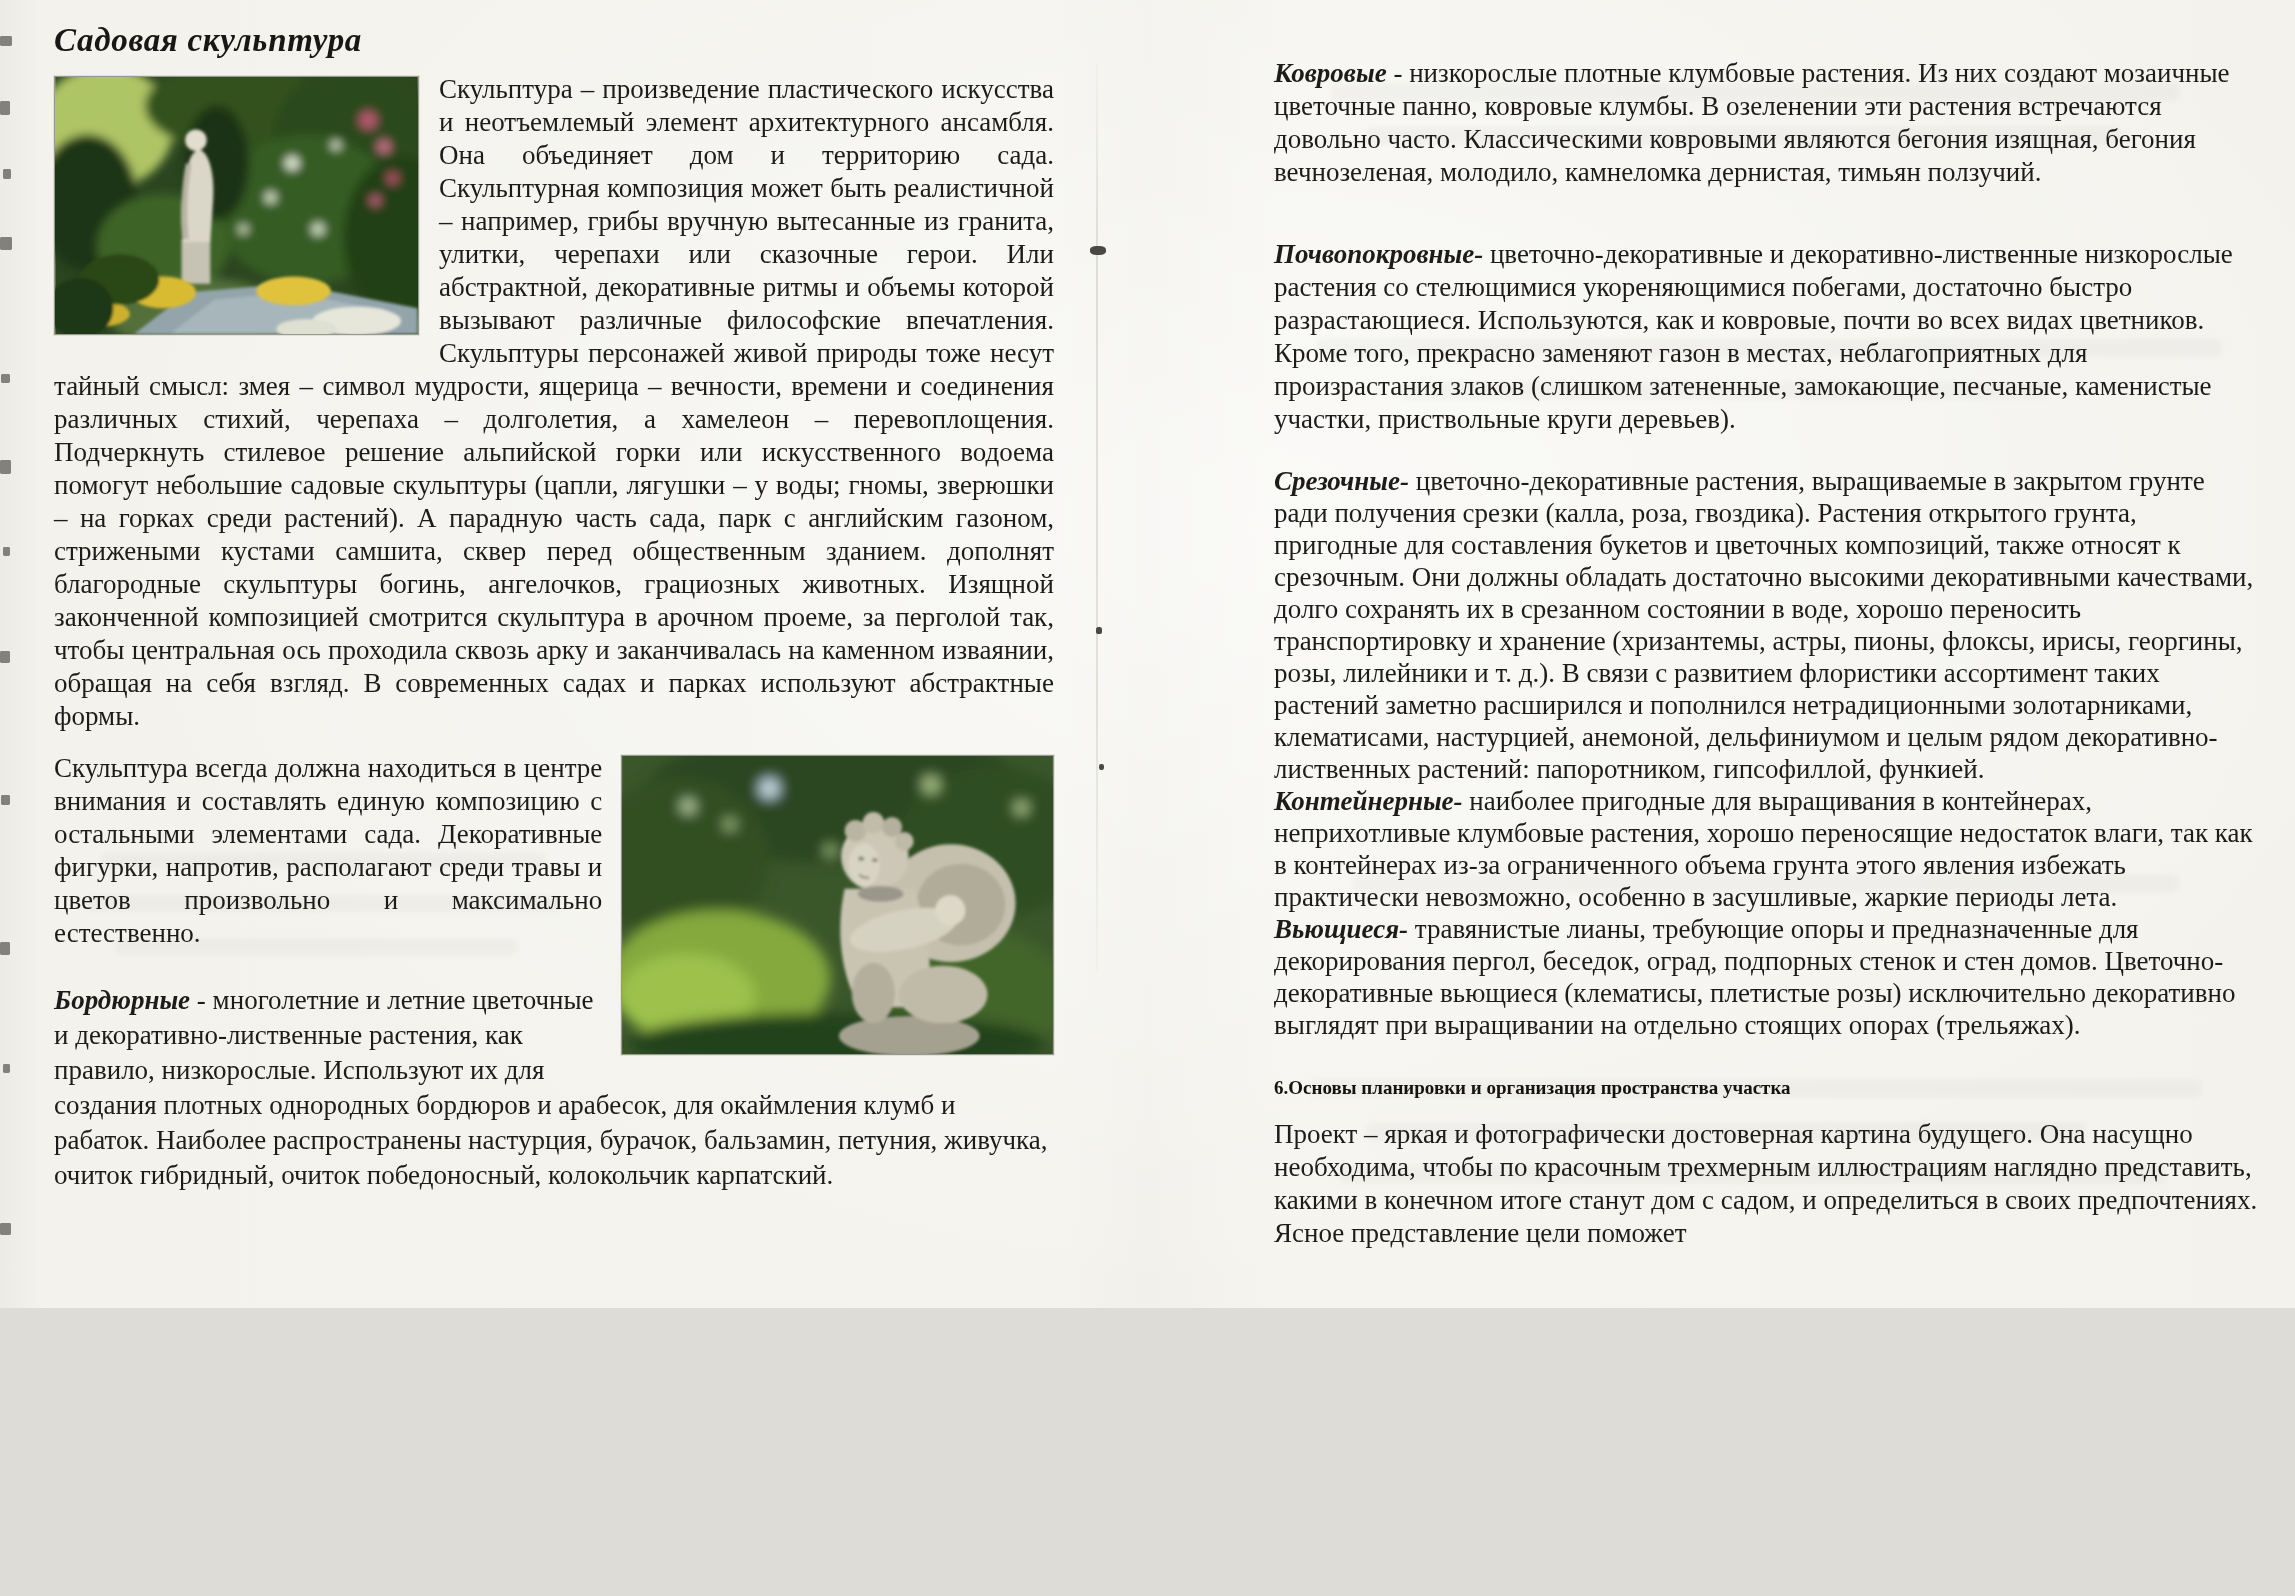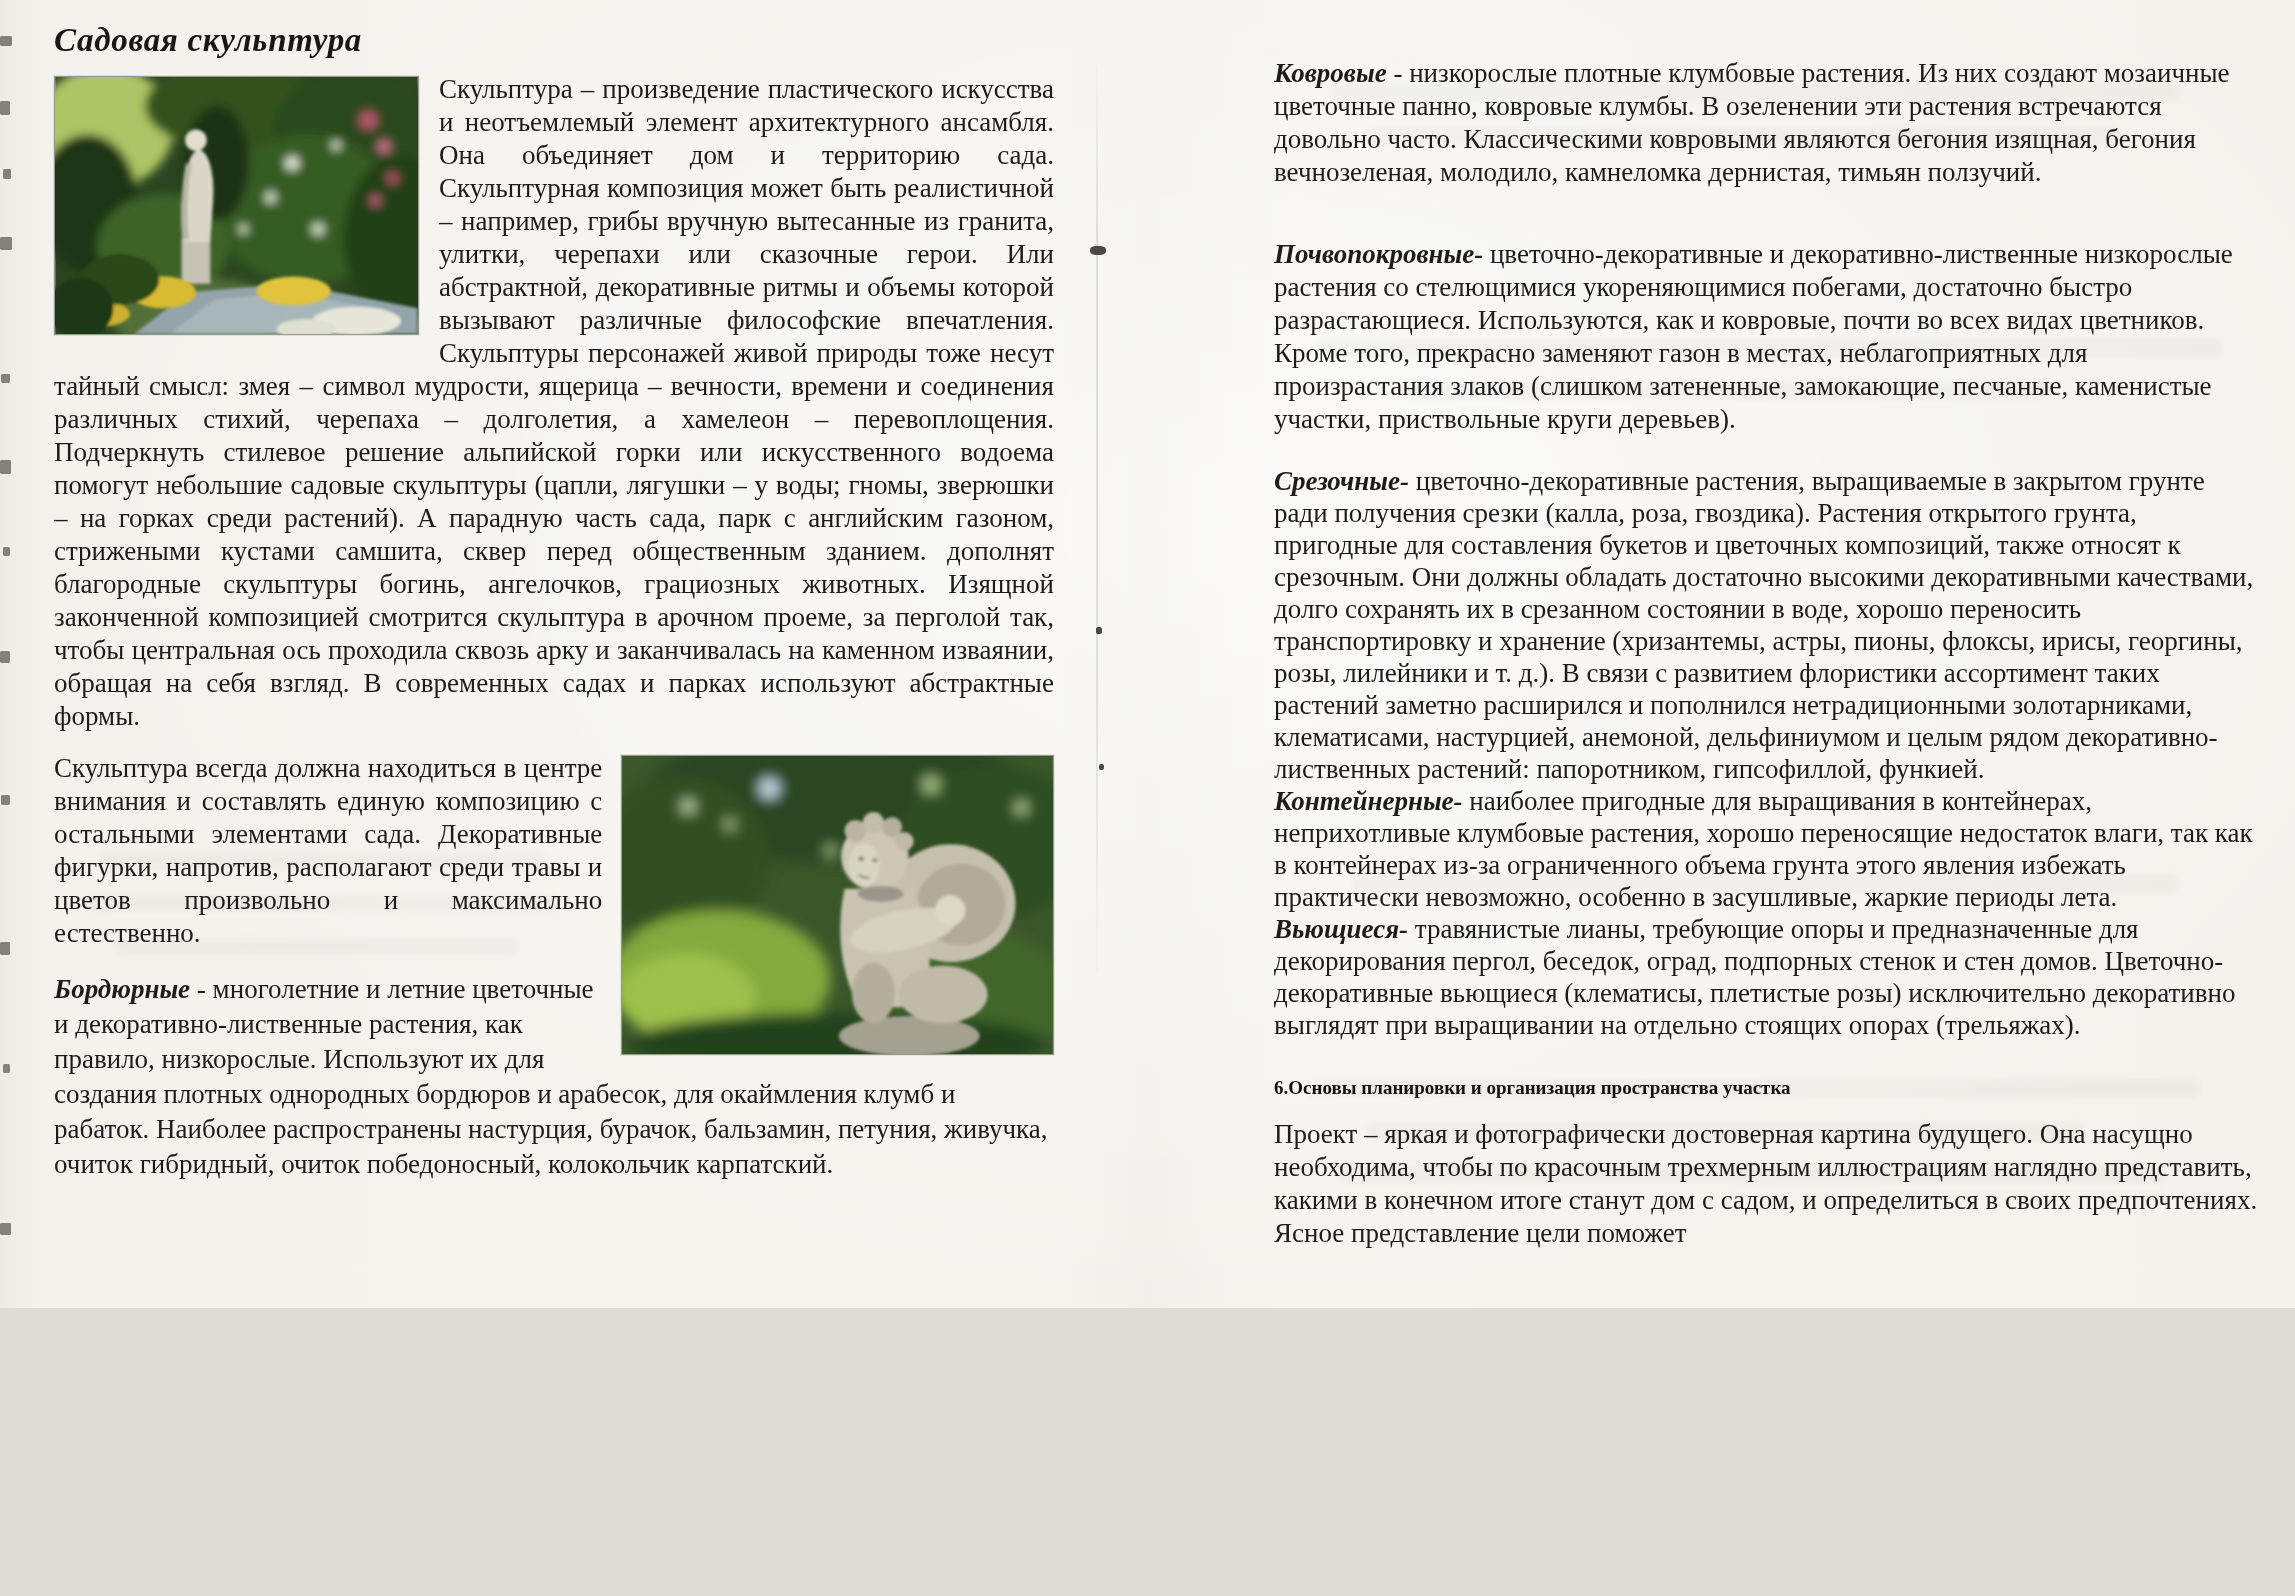--- a/index.html
+++ b/index.html
@@ -27,21 +27,21 @@
   .photo{display:block;border:0.7px solid #9a9890;box-shadow:0 0 0 0.7px rgba(60,60,50,.15);}
   .float-l{float:left;margin:2.9px 20px 10px 0;}
   .float-r{float:right;margin:2.9px 0 7.2px 18.7px;}
 
   .h5{
     clear:both;margin:93px 29px 0 29px;
     font-size:27px;font-weight:bold;line-height:36px;
     text-align:center;color:#14130f;
   }
   .h5 span{display:block;}
-  .border-para{margin-top:22px;font-size:27px;line-height:35px;text-align:left;}
+  .border-para{margin-top:33px;font-size:27px;line-height:35px;text-align:left;}
 
   .lead{font-weight:bold;font-style:italic;}
   .emph{font-weight:bold;font-style:italic;}
 
   .rp{font-size:27px;line-height:33px;text-align:left;margin:0;}
   .rp1{margin-top:13px;}
   .rp2{margin-top:49px;}
   .rp3{margin-top:29px;line-height:32px;}
   .rp4,.rp5,.rp6{line-height:32px;}
   .h6{

